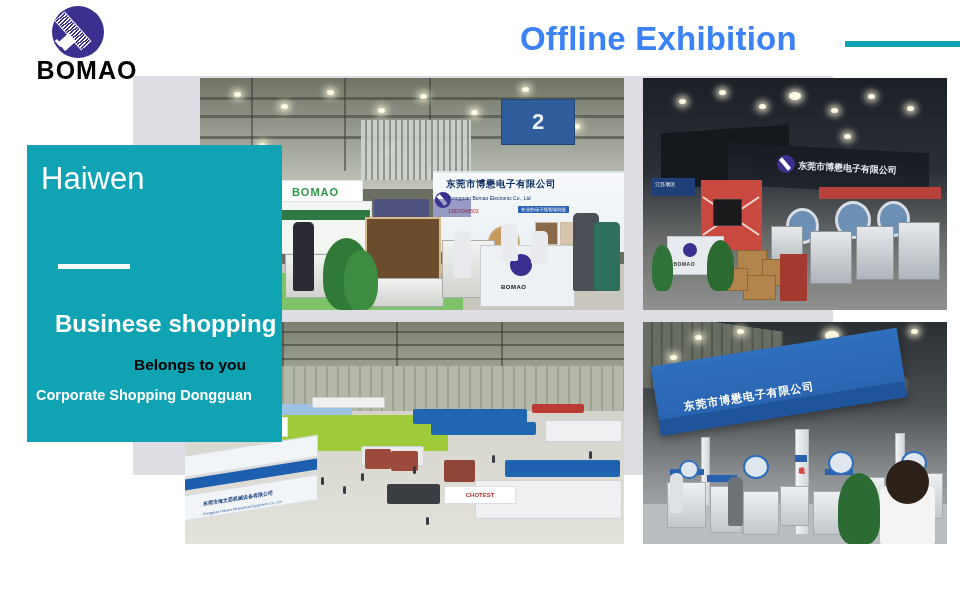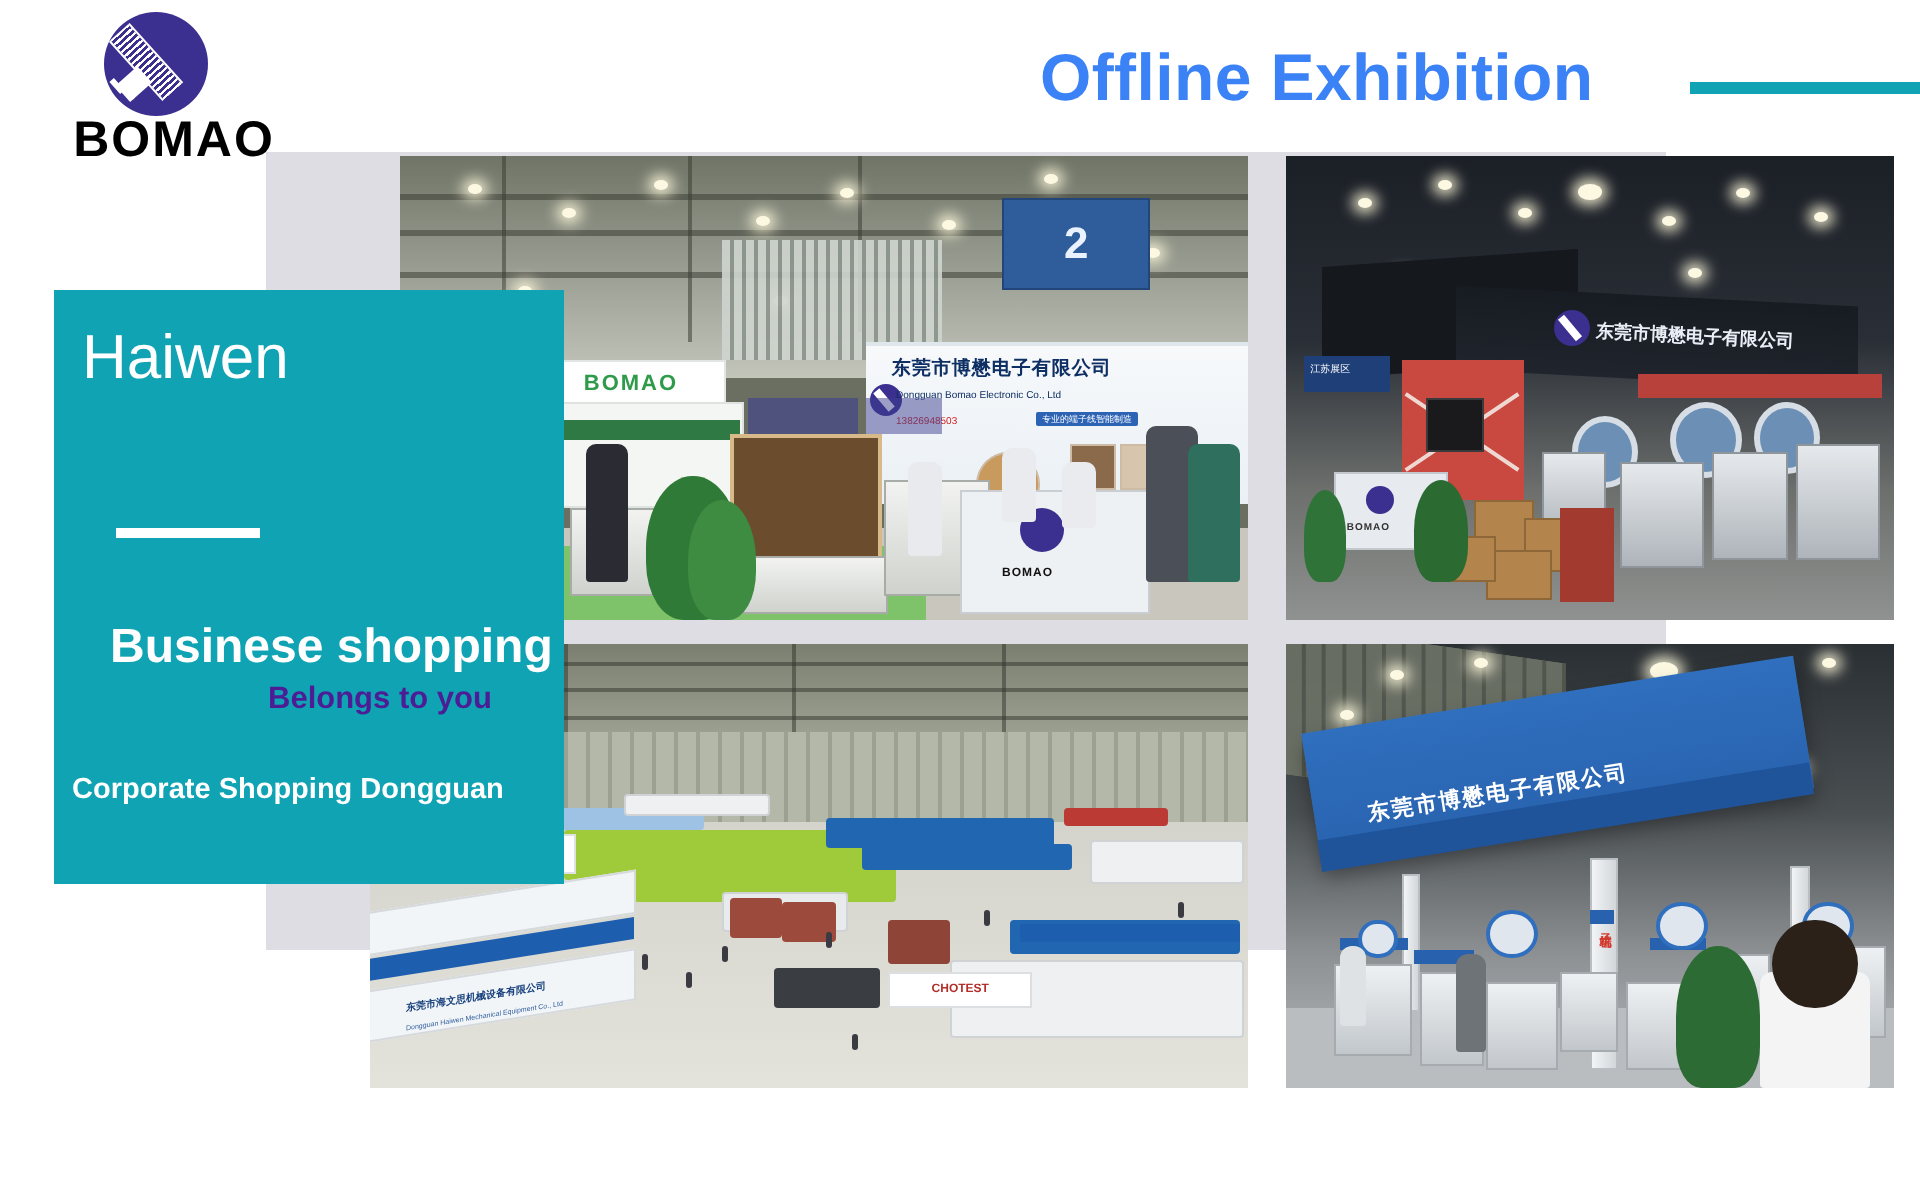--- a/index.html
+++ b/index.html
@@ -173,21 +173,21 @@
   .p4 .floor4{position:absolute;left:0;bottom:0;width:100%;height:18%;background:#b9bdc0;}
 
   
   .teal-panel{
     position:absolute;left:27px;top:145px;width:255px;height:297px;background:#0fa3b4;
   }
   .tp-l1{position:absolute;left:14px;top:17px;font-size:31px;color:#fff;font-weight:normal;line-height:34px;}
   .tp-l2{position:absolute;left:100px;top:60px;font-size:31px;color:#fff;font-weight:normal;line-height:34px;}
   .tp-rule{position:absolute;left:31px;top:119px;width:72px;height:5px;background:#fff;}
   .tp-l3{position:absolute;left:28px;top:147px;font-size:24px;color:#fff;font-weight:bold;line-height:24px;margin-top:20px;}
-  .tp-l4{position:absolute;left:107px;top:195px;font-size:15.5px;color:#4c1d95;font-weight:bold;line-height:20px;}
+  .tp-l4{position:absolute;left:107px;top:210px;font-size:15.5px;color:#000000;font-weight:bold;line-height:20px;}
   .tp-l5{position:absolute;left:9px;top:240px;font-size:14.5px;color:#fff;font-weight:bold;line-height:20px;}
 </style>
 </head>
 <body>
 
 <div class="stage">
 
   <div class="brand">
     <div class="brand-mark">
       <div class="cable"></div>

